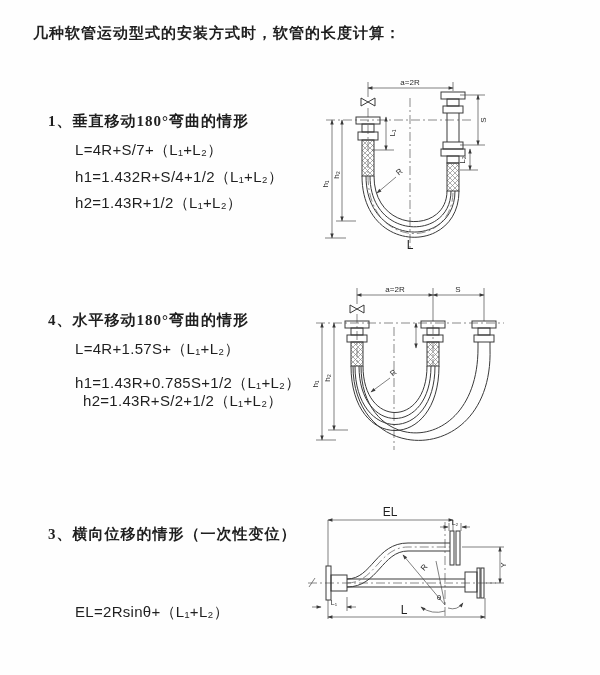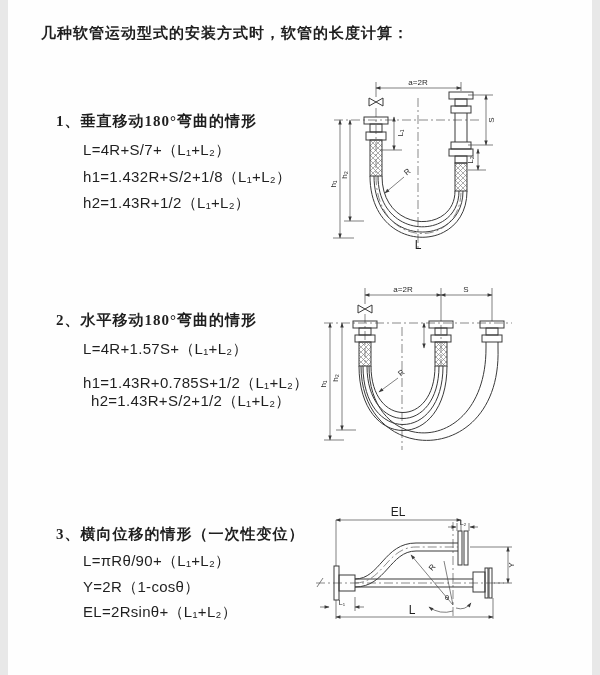--- a/index.html
+++ b/index.html
@@ -1,19 +1,19 @@
 <!DOCTYPE html>
 <html><head>
 <meta charset="utf-8">
 <style>
   html,body{margin:0;padding:0;background:#e8e8e8;}
   .page{
-    position:relative;width:556px;height:675px;background:#fefefe;
+    position:relative;width:600px;height:675px;background:#fefefe;
     font-family:"Liberation Sans","DejaVu Sans",sans-serif;
-    overflow:hidden;margin:0 auto;padding-left:28px;
+    overflow:hidden;margin:0 auto;
   }
   .t-line{position:absolute;white-space:nowrap;color:#1f1f1f;}
   .title{left:33px;top:24px;font-size:15px;font-weight:bold;letter-spacing:1px;}
   .heading{font-size:15px;font-weight:bold;letter-spacing:1px;font-family:Liberation Serif, serif;}
   .formula{font-size:15px;font-weight:normal;letter-spacing:0.3px;}
   svg{position:absolute;overflow:visible;}
   .ol{stroke:#3a3a3a;stroke-width:1;fill:none;}
   .tl{stroke:#4a4a4a;stroke-width:0.7;fill:none;}
   .cl{stroke:#5a5a5a;stroke-width:0.7;fill:none;stroke-dasharray:9 3 2 3;}
   .hx{fill:url(#hx);stroke:#3a3a3a;stroke-width:1;}
@@ -34,31 +34,29 @@
       <pattern id="hx" patternUnits="userSpaceOnUse" width="5" height="5">
         <path d="M0,5 L5,0 M0,0 L5,5" stroke="#777" stroke-width="0.6"></path>
       </pattern>
     </defs>
   </svg>
 
   <div class="t-line title">几种软管运动型式的安装方式时，软管的长度计算：</div>
 
   <div class="t-line heading" style="left:48px;top:112px">1、垂直移动180°弯曲的情形</div>
   <div class="t-line formula" style="left:75px;top:141px">L=4R+S/7+（L₁+L₂）</div>
-  <div class="t-line formula" style="left:75px;top:168px">h1=1.432R+S/2+1/8（L₁+L₂）</div>
+  <div class="t-line formula" style="left:75px;top:168px">h1=1.432R+S/4+1/2（L₁+L₂）</div>
   <div class="t-line formula" style="left:75px;top:194px">h2=1.43R+1/2（L₁+L₂）</div>
 
-  <div class="t-line heading" style="left:48px;top:311px">2、水平移动180°弯曲的情形</div>
+  <div class="t-line heading" style="left:48px;top:311px">4、水平移动180°弯曲的情形</div>
   <div class="t-line formula" style="left:75px;top:340px">L=4R+1.57S+（L₁+L₂）</div>
   <div class="t-line formula" style="left:75px;top:374px">h1=1.43R+0.785S+1/2（L₁+L₂）</div>
   <div class="t-line formula" style="left:83px;top:392px">h2=1.43R+S/2+1/2（L₁+L₂）</div>
 
   <div class="t-line heading" style="left:48px;top:525px">3、横向位移的情形（一次性变位）</div>
-  <div class="t-line formula" style="left:75px;top:552px">L=πRθ/90+（L₁+L₂）</div>
-  <div class="t-line formula" style="left:75px;top:578px">Y=2R（1-cosθ）</div>
   <div class="t-line formula" style="left:75px;top:603px">EL=2Rsinθ+（L₁+L₂）</div>
 
   <svg style="left:310px;top:78px" width="285" height="180" viewBox="0 0 285 180">
     <g>
       <line class="tl" x1="58" y1="4" x2="58" y2="19"></line>
       <line class="tl" x1="143" y1="4" x2="143" y2="13"></line>
       <line class="cl" x1="58" y1="30" x2="58" y2="96"></line>
       <line class="cl" x1="100" y1="20" x2="100" y2="172"></line>
       <line class="cl" x1="16" y1="42" x2="162" y2="42"></line>
     </g>

